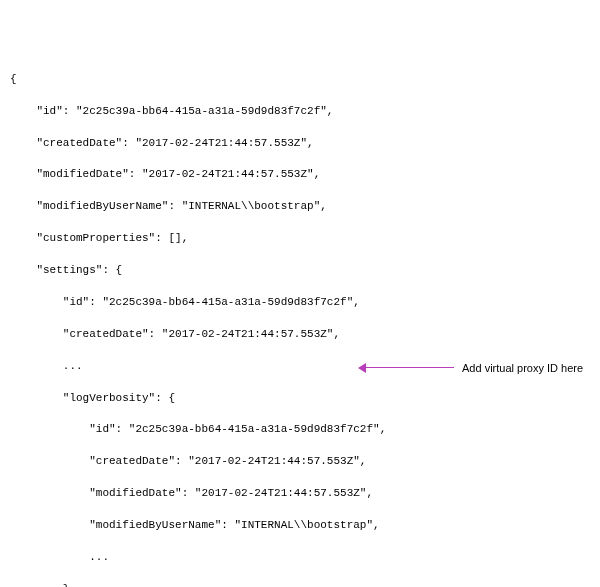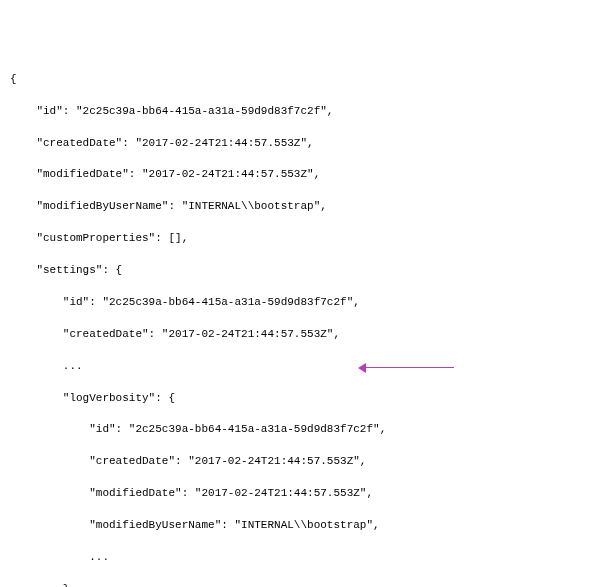--- a/index.html
+++ b/index.html
@@ -90,15 +90,16 @@
 
 
 
 
 
 
 
 
 <div class="annotation-arrow"></div>
 <div class="annotation-arrowhead"></div>
+<div class="annotation-label">Add virtual proxy ID here</div>
 </div>
 
 
 
 </body></html>

